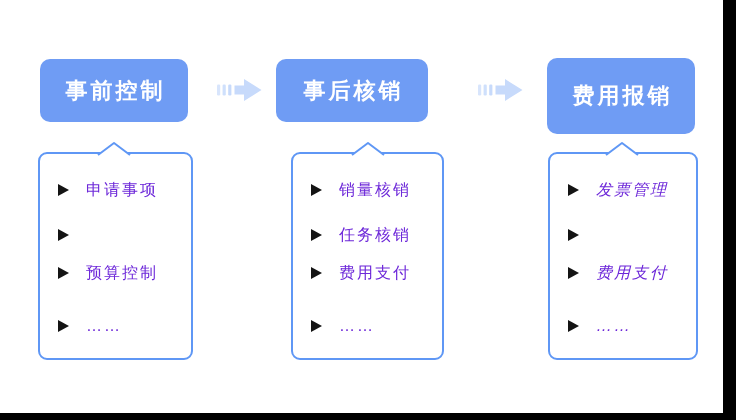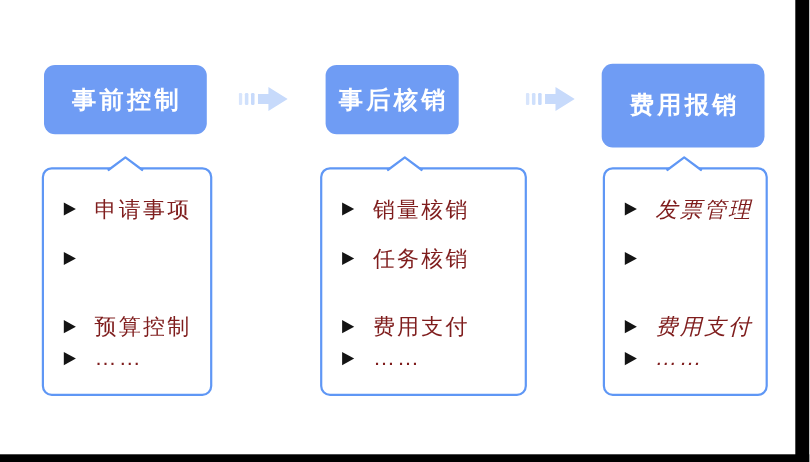--- a/index.html
+++ b/index.html
@@ -7,45 +7,45 @@
     position:relative;width:736px;height:420px;background:#ffffff;overflow:hidden;
     font-family:"Liberation Sans",sans-serif;
   }
   
   .stage{
     position:absolute;display:flex;align-items:center;justify-content:center;
     background:#6F9CF4;border-radius:10px;color:#ffffff;
     font-size:22px;font-weight:bold;letter-spacing:3px;text-indent:3px;
   }
   .s1{left:40px;top:59px;width:148px;height:63px;}
-  .s2{left:296px;top:59px;width:121px;height:63px;}
+  .s2{left:276px;top:59px;width:152px;height:63px;}
   .s3{left:547px;top:58px;width:148px;height:76px;}
 
   
   .panel{
     position:absolute;background:#ffffff;border:2px solid #5F97F5;border-radius:9px;
     box-sizing:border-box;
   }
   .p1{left:38px;top:152px;width:155px;height:208px;}
-  .p2{left:291px;top:152px;width:188px;height:208px;}
+  .p2{left:291px;top:152px;width:153px;height:208px;}
   .p3{left:548px;top:152px;width:150px;height:208px;font-style:italic;}
 
   .notch{position:absolute;top:-13px;}
   .n1{left:57px;}
   .n2{left:58px;}
   .n3{left:55px;}
 
   .row{position:absolute;left:18px;display:flex;align-items:center;gap:17px;height:22px;}
-  .r1{top:25px;} .r2{top:70px;} .r3{top:132px;} .r4{top:161px;}
+  .r1{top:25px;} .r2{top:70px;} .r3{top:108px;} .r4{top:161px;}
   .bullet{
     width:0;height:0;flex:0 0 auto;
     border-top:6.5px solid transparent;border-bottom:6.5px solid transparent;
     border-left:11px solid #141414;
   }
-  .item-label{font-size:20px;letter-spacing:2px;color:#7f1d1d;white-space:nowrap;}
+  .item-label{font-size:16px;letter-spacing:2px;color:#6d28d9;white-space:nowrap;}
 
   .flow-arrow{position:absolute;top:76px;}
   .a1{left:217px;}
   .a2{left:478px;}
 
   .letterbox-right{position:absolute;left:723px;top:0;width:13px;height:420px;background:#000;}
   .letterbox-bottom{position:absolute;left:0;top:413px;width:736px;height:7px;background:#000;}
 </style>
 </head>
 <body>

